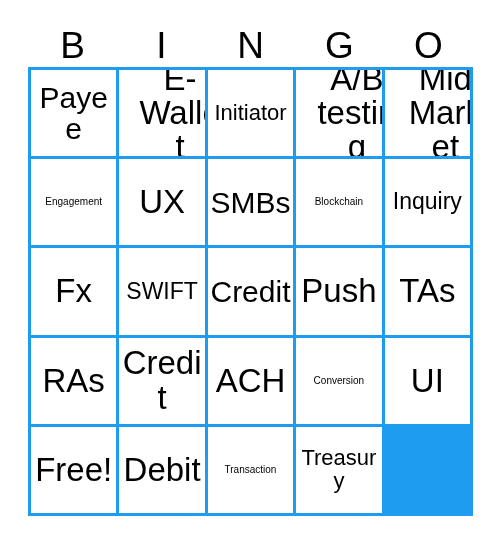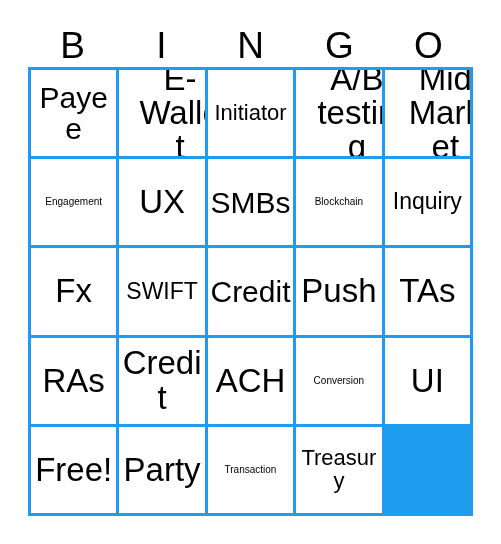--- a/index.html
+++ b/index.html
@@ -166,21 +166,21 @@
       <span class="cell-text fs-xxs">Conversion</span>
     </div>
 
     <div class="cell">
       <span class="cell-text fs-xl">UI</span>
     </div>
     <div class="cell">
       <span class="cell-text fs-xl">Free!</span>
     </div>
     <div class="cell">
-      <span class="cell-text fs-xl">Party</span>
+      <span class="cell-text fs-xl">Debit</span>
     </div>
     <div class="cell">
       <span class="cell-text fs-xxs">Transaction</span>
     </div>
     <div class="cell">
       <span class="cell-text fs-xs">Treasury</span>
     </div>
 
   </div>
 </div>

